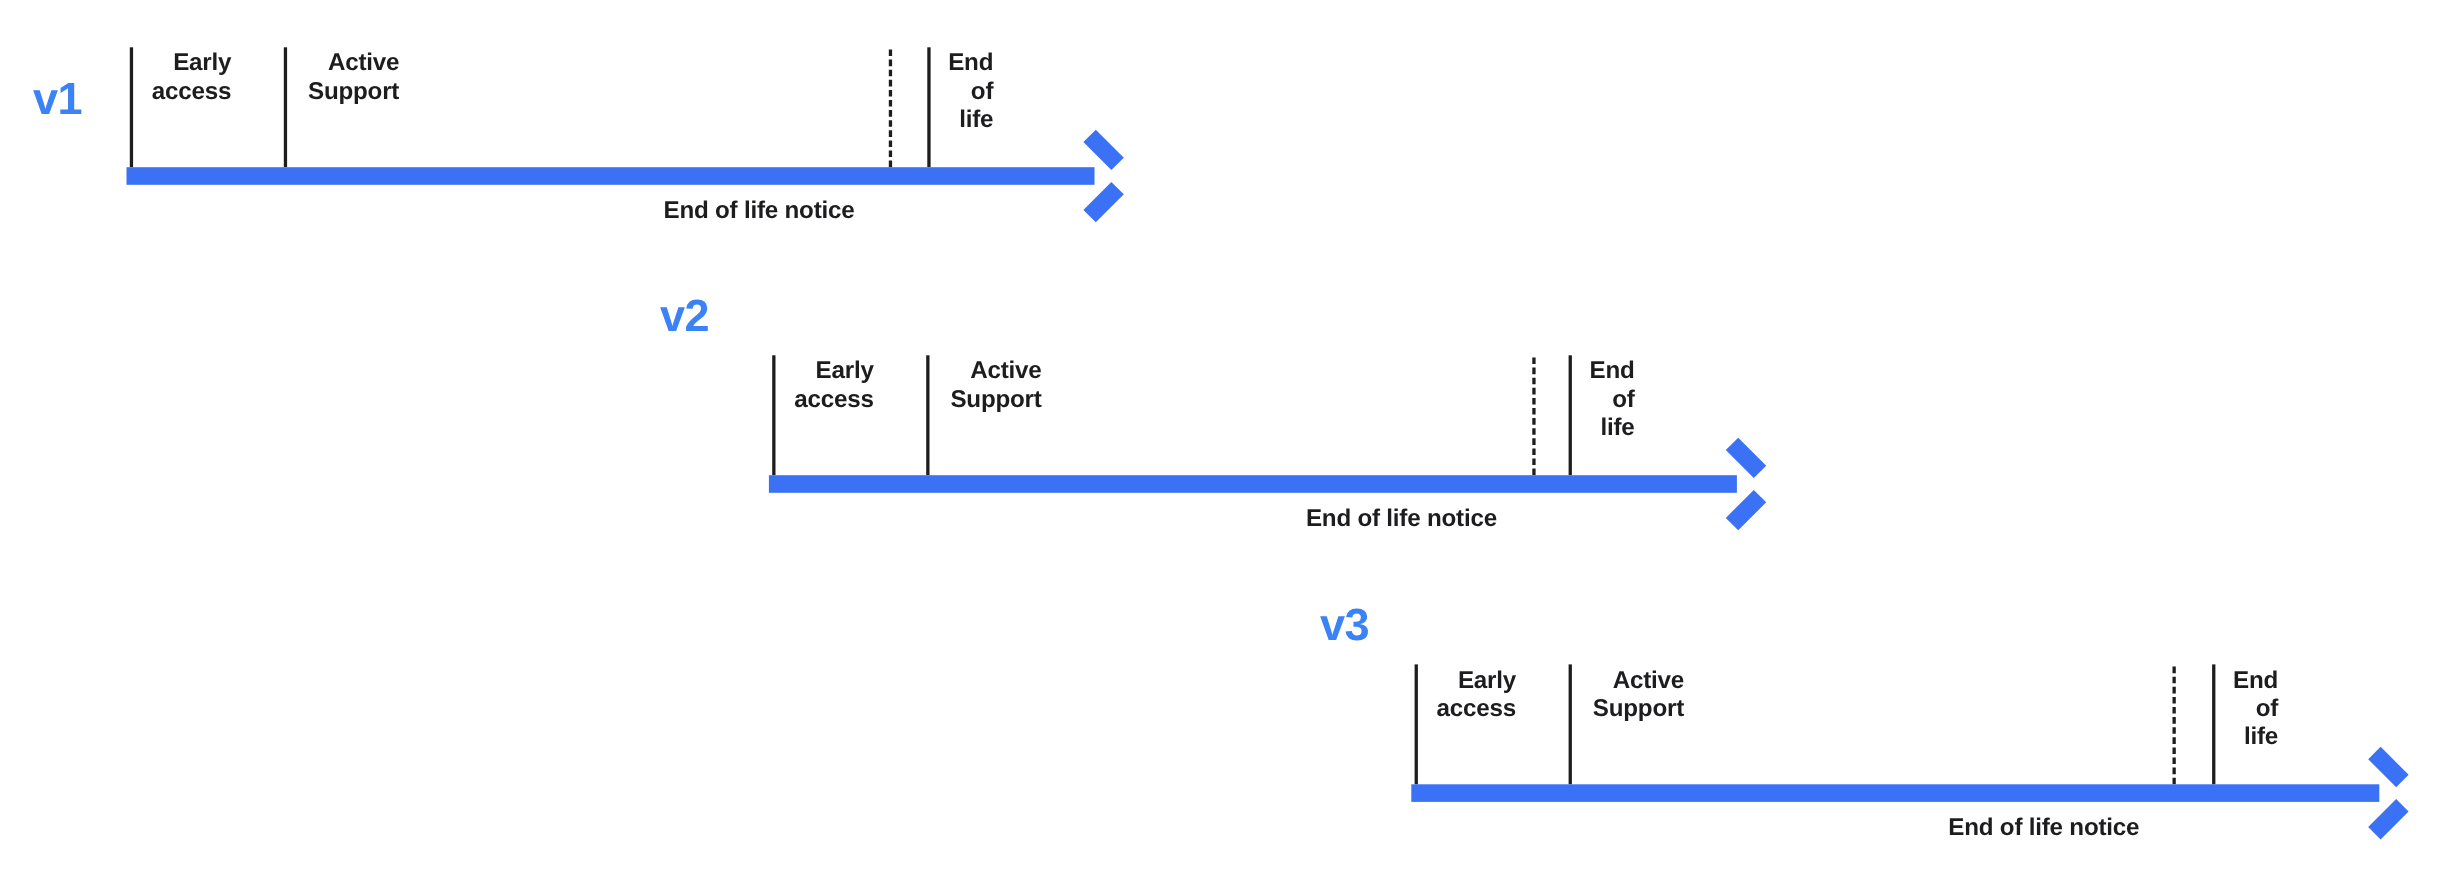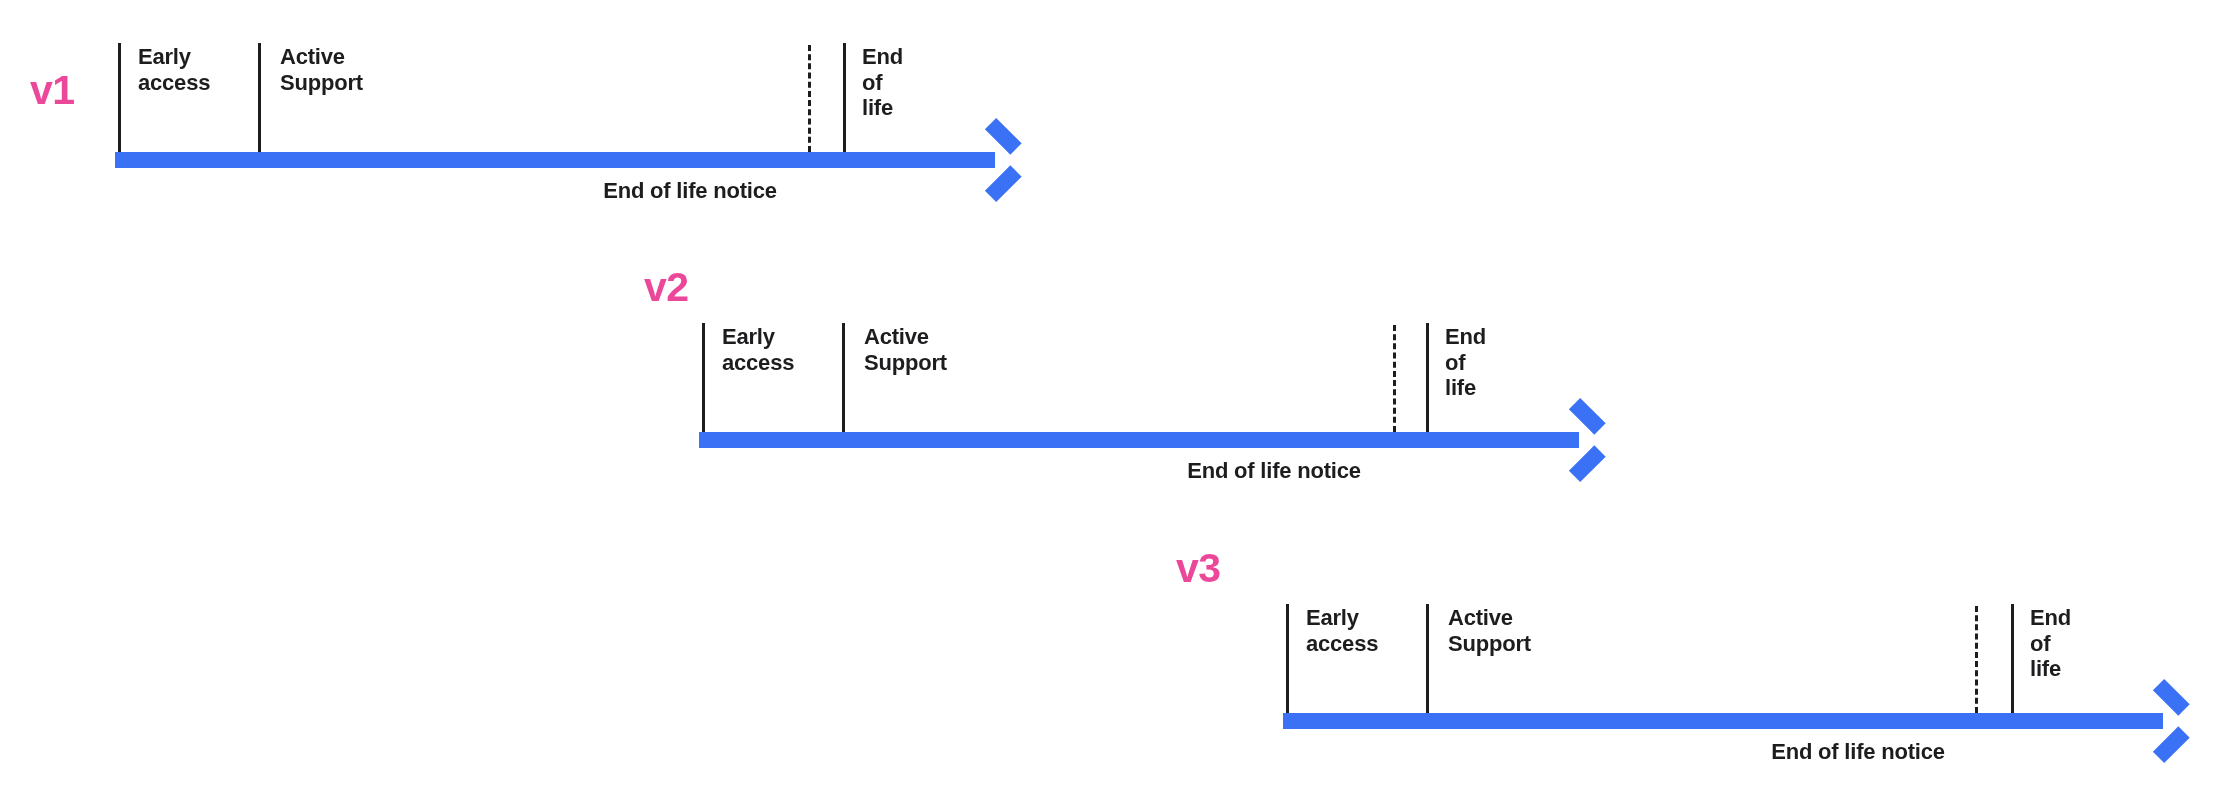--- a/index.html
+++ b/index.html
@@ -23,21 +23,21 @@
   .version-row {
     position: absolute;
     left: 0;
     top: 0;
   }
 
   .version-label {
     position: absolute;
     font-size: 41px;
     font-weight: 700;
-    color: #ec4899;
+    color: #3b82f6;
     letter-spacing: -0.5px;
     line-height: 1;
     white-space: nowrap;
   }
 
   
   .divider {
     position: absolute;
     width: 3px;
     background: #1d1d1f;
@@ -52,20 +52,21 @@
 
   
   .phase-label {
     position: absolute;
     font-size: 22px;
     font-weight: 700;
     color: #1d1d1f;
     line-height: 1.17;
     white-space: pre-line;
     letter-spacing: -0.2px;
+    text-align: right;
   }
 
   
   .timeline-bar {
     position: absolute;
     height: 16px;
     background: var(--accent, #3b72f5);
   }
 
   
@@ -128,21 +129,21 @@
     <div class="arrow-head" style="left:978px; top:137px;">
       <span class="a1"></span>
         <span class="a2"></span>
     </div>
 
     <div class="notice-label" style="left:690px; top:178px;">End of life notice</div>
   </div>
 
   <div class="version-row">
 
-    <div class="version-label" style="left:644px; top:267px;">v2</div>
+    <div class="version-label" style="left:600px; top:267px;">v2</div>
 
     <div class="divider" style="left:702px; top:323px; height:109px;"></div>
     <div class="divider" style="left:842px; top:323px; height:109px;"></div>
     <div class="divider-dashed" style="left:1393px; top:325px; height:107px;"></div>
     <div class="divider" style="left:1426px; top:323px; height:109px;"></div>
 
     <div class="phase-label" style="left:722px; top:324px;">Early
 access</div>
     <div class="phase-label" style="left:864px; top:324px;">Active Support</div>
     <div class="phase-label" style="left:1445px; top:324px;">End of life</div>
@@ -151,21 +152,21 @@
     <div class="arrow-head" style="left:1562px; top:417px;">
       <span class="a1"></span>
         <span class="a2"></span>
     </div>
 
     <div class="notice-label" style="left:1274px; top:458px;">End of life notice</div>
   </div>
 
   <div class="version-row">
 
-    <div class="version-label" style="left:1176px; top:548px;">v3</div>
+    <div class="version-label" style="left:1200px; top:548px;">v3</div>
 
     <div class="divider" style="left:1286px; top:604px; height:109px;"></div>
     <div class="divider" style="left:1426px; top:604px; height:109px;"></div>
     <div class="divider-dashed" style="left:1975px; top:606px; height:107px;"></div>
     <div class="divider" style="left:2011px; top:604px; height:109px;"></div>
 
     <div class="phase-label" style="left:1306px; top:605px;">Early
 access</div>
     <div class="phase-label" style="left:1448px; top:605px;">Active Support</div>
     <div class="phase-label" style="left:2030px; top:605px;">End of life</div>

